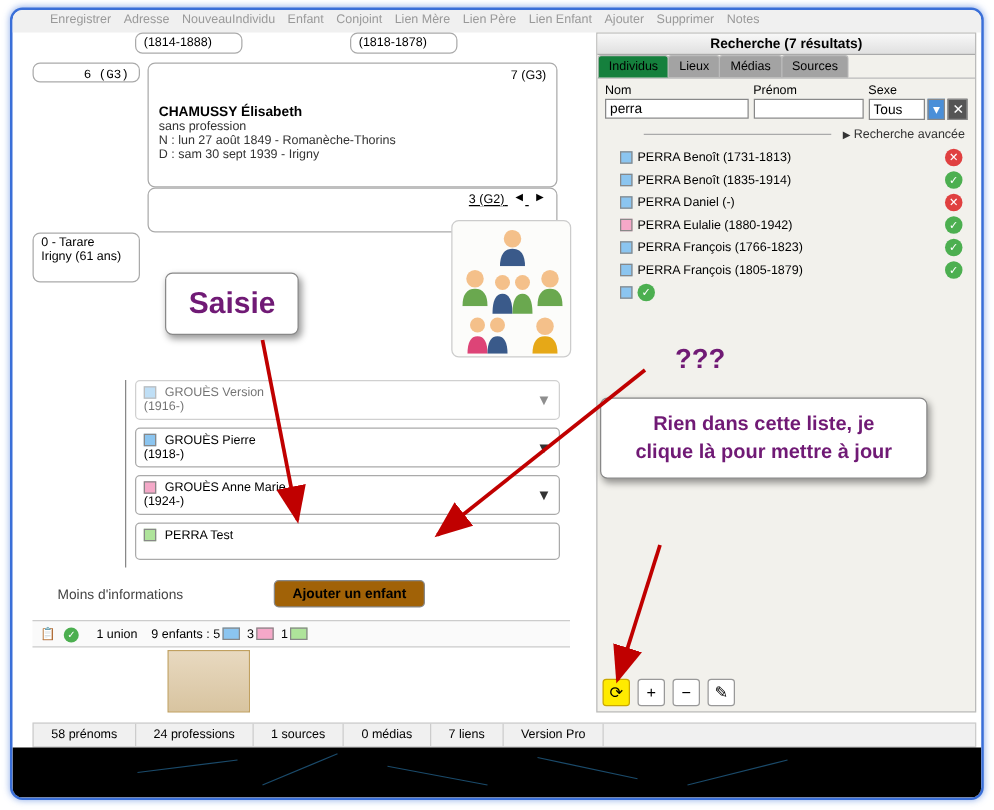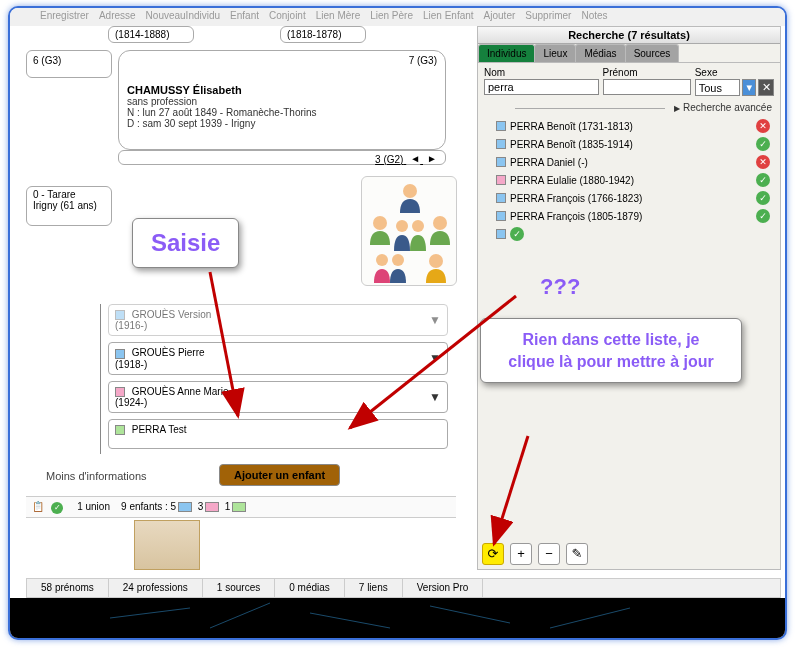--- a/index.html
+++ b/index.html
@@ -6,26 +6,26 @@
 body { background: #fff; width: 795px; height: 648px; position: relative; overflow: hidden; }
 .frame { position: absolute; top: 6px; left: 8px; right: 8px; bottom: 8px; border: 2px solid #3a6fd8; border-radius: 10px; box-shadow: 0 0 6px rgba(58,111,216,.6); background: #fff; overflow: hidden; }
 .menubar { position: absolute; top: 0; left: 0; right: 0; height: 18px; background: #f0f0f0; font-size: 10px; color: #999; padding: 2px 30px; white-space: nowrap; overflow: hidden; }
 .menubar span { margin-right: 10px; }
 .content { position: absolute; top: 18px; left: 0; right: 0; bottom: 0; }
 .leftpane { position: absolute; left: 16px; top: 0; width: 430px; bottom: 68px; }
 .rightpane { position: absolute; right: 4px; top: 0; width: 304px; bottom: 68px; border: 1px solid #bbb; background: #f2f1ec; }
 .smallbox { border: 1px solid #aaa; border-radius: 6px; background: #fff; font-size: 10px; padding: 2px 6px; position: absolute; }
 .datebox1 { left: 82px; top: 0; width: 86px; }
 .datebox2 { left: 254px; top: 0; width: 86px; }
-.g3left { left: 0; top: 24px; width: 86px; height: 28px; padding-right: 8px; line-height: 16px; }
-.personcard { left: 92px; top: 24px; width: 328px; height: 100px; padding: 4px 8px; border-radius: 12px; }
+.g3left { left: 0; top: 24px; width: 86px; height: 16px; text-align: right; padding-right: 8px; line-height: 16px; font-family: Liberation Mono, monospace; }
+.personcard { left: 92px; top: 24px; width: 328px; height: 100px; padding: 4px 8px; }
 .personcard .gen { float: right; font-size: 10px; }
 .personcard .name { font-weight: bold; font-size: 11px; margin-top: 29px; }
 .personcard .sub { font-size: 10px; color: #333; }
-.g2row { left: 92px; top: 124px; width: 328px; height: 15px; text-align: right; padding-right: 8px; text-decoration: underline; }
+.g2row { left: 92px; top: 124px; width: 328px; height: 36px; text-align: right; padding-right: 8px; text-decoration: underline; }
 .arrowbtn { display: inline-block; width: 14px; height: 14px; vertical-align: middle; }
 .sideleft { left: 0; top: 160px; width: 86px; height: 40px; font-size: 10px; }
 .peopleicons { position: absolute; left: 335px; top: 150px; width: 96px; height: 110px; border: 1px solid #ccc; border-radius: 6px; background: #fcfcfa; }
 .childlist { position: absolute; left: 82px; top: 278px; width: 340px; }
 .childrow { border: 1px solid #aaa; border-radius: 4px; background: #fff; margin-bottom: 6px; padding: 4px 6px; font-size: 10px; position: relative; min-height: 30px; }
 .childrow .sq { display: inline-block; width: 10px; height: 10px; vertical-align: middle; margin-right: 4px; }
 .childrow .down { position: absolute; right: 6px; top: 8px; font-size: 12px; color: #333; }
 .tree-ln { position: absolute; border-left: 1px solid #888; left: 74px; top: 278px; height: 150px; }
 .moreinfo { position: absolute; left: 20px; top: 444px; font-size: 11px; color: #444; }
 .addchild { position: absolute; left: 193px; top: 438px; border: 1px solid #888; border-radius: 4px; background: #a16207; padding: 4px 14px; font-size: 11px; font-weight: bold; }
@@ -46,21 +46,21 @@
 .resrow { font-size: 10px; padding: 2px 0; display: flex; align-items: center; }
 .resrow .sq { width: 10px; height: 10px; margin: 0 4px 0 12px; flex-shrink: 0; }
 .resrow .txt { flex: 1; }
 .resrow .badge { width: 14px; height: 14px; border-radius: 50%; color: #fff; font-size: 9px; text-align: center; line-height: 14px; margin-right: 4px; }
 .toolbar { position: absolute; bottom: 2px; left: 2px; display: flex; gap: 6px; align-items: center; padding: 2px; }
 .tbtn { width: 22px; height: 22px; border: 1px solid #999; border-radius: 3px; background: #fff; text-align: center; line-height: 20px; font-size: 13px; }
 .tbtn.hl { background: #ffeb00; border-color: #caa800; }
 .bottombar { position: absolute; bottom: 40px; left: 16px; right: 4px; height: 20px; background: #f0f0f0; border: 1px solid #ccc; display: flex; font-size: 10px; }
 .bottombar > div { padding: 3px 14px; border-right: 1px solid #ccc; }
 .blackstrip { position: absolute; bottom: 0; left: 0; right: 0; height: 40px; background: #000; }
-.callout { position: absolute; background: #fff; border: 1px solid #888; border-radius: 6px; padding: 10px 18px; font-weight: bold; color: #8b5cf6; box-shadow: 2px 3px 6px rgba(0,0,0,.4); text-align: center; }
+.callout { position: absolute; background: #fff; border: 1px solid #888; border-radius: 6px; padding: 10px 18px; font-weight: bold; color: #701a75; box-shadow: 2px 3px 6px rgba(0,0,0,.4); text-align: center; }
 .c1 { left: 122px; top: 210px; font-size: 24px; }
 .c2 { left: 512px; top: 256px; font-size: 22px; border: none; background: transparent; box-shadow: none; }
 .c3 { left: 470px; top: 310px; font-size: 16px; width: 262px; line-height: 1.35; }
 .arrow { position: absolute; pointer-events: none; }
 .sq { border: 1px solid #888; }
 .blue { background: #8bc5f0; } .pink { background: #f5a8c8; } .green { background: #aee49a; }
 .ok { background: #4caf50; } .bad { background: #e04040; }
 .person-svg { position:absolute; }
 </style>
 </head>

